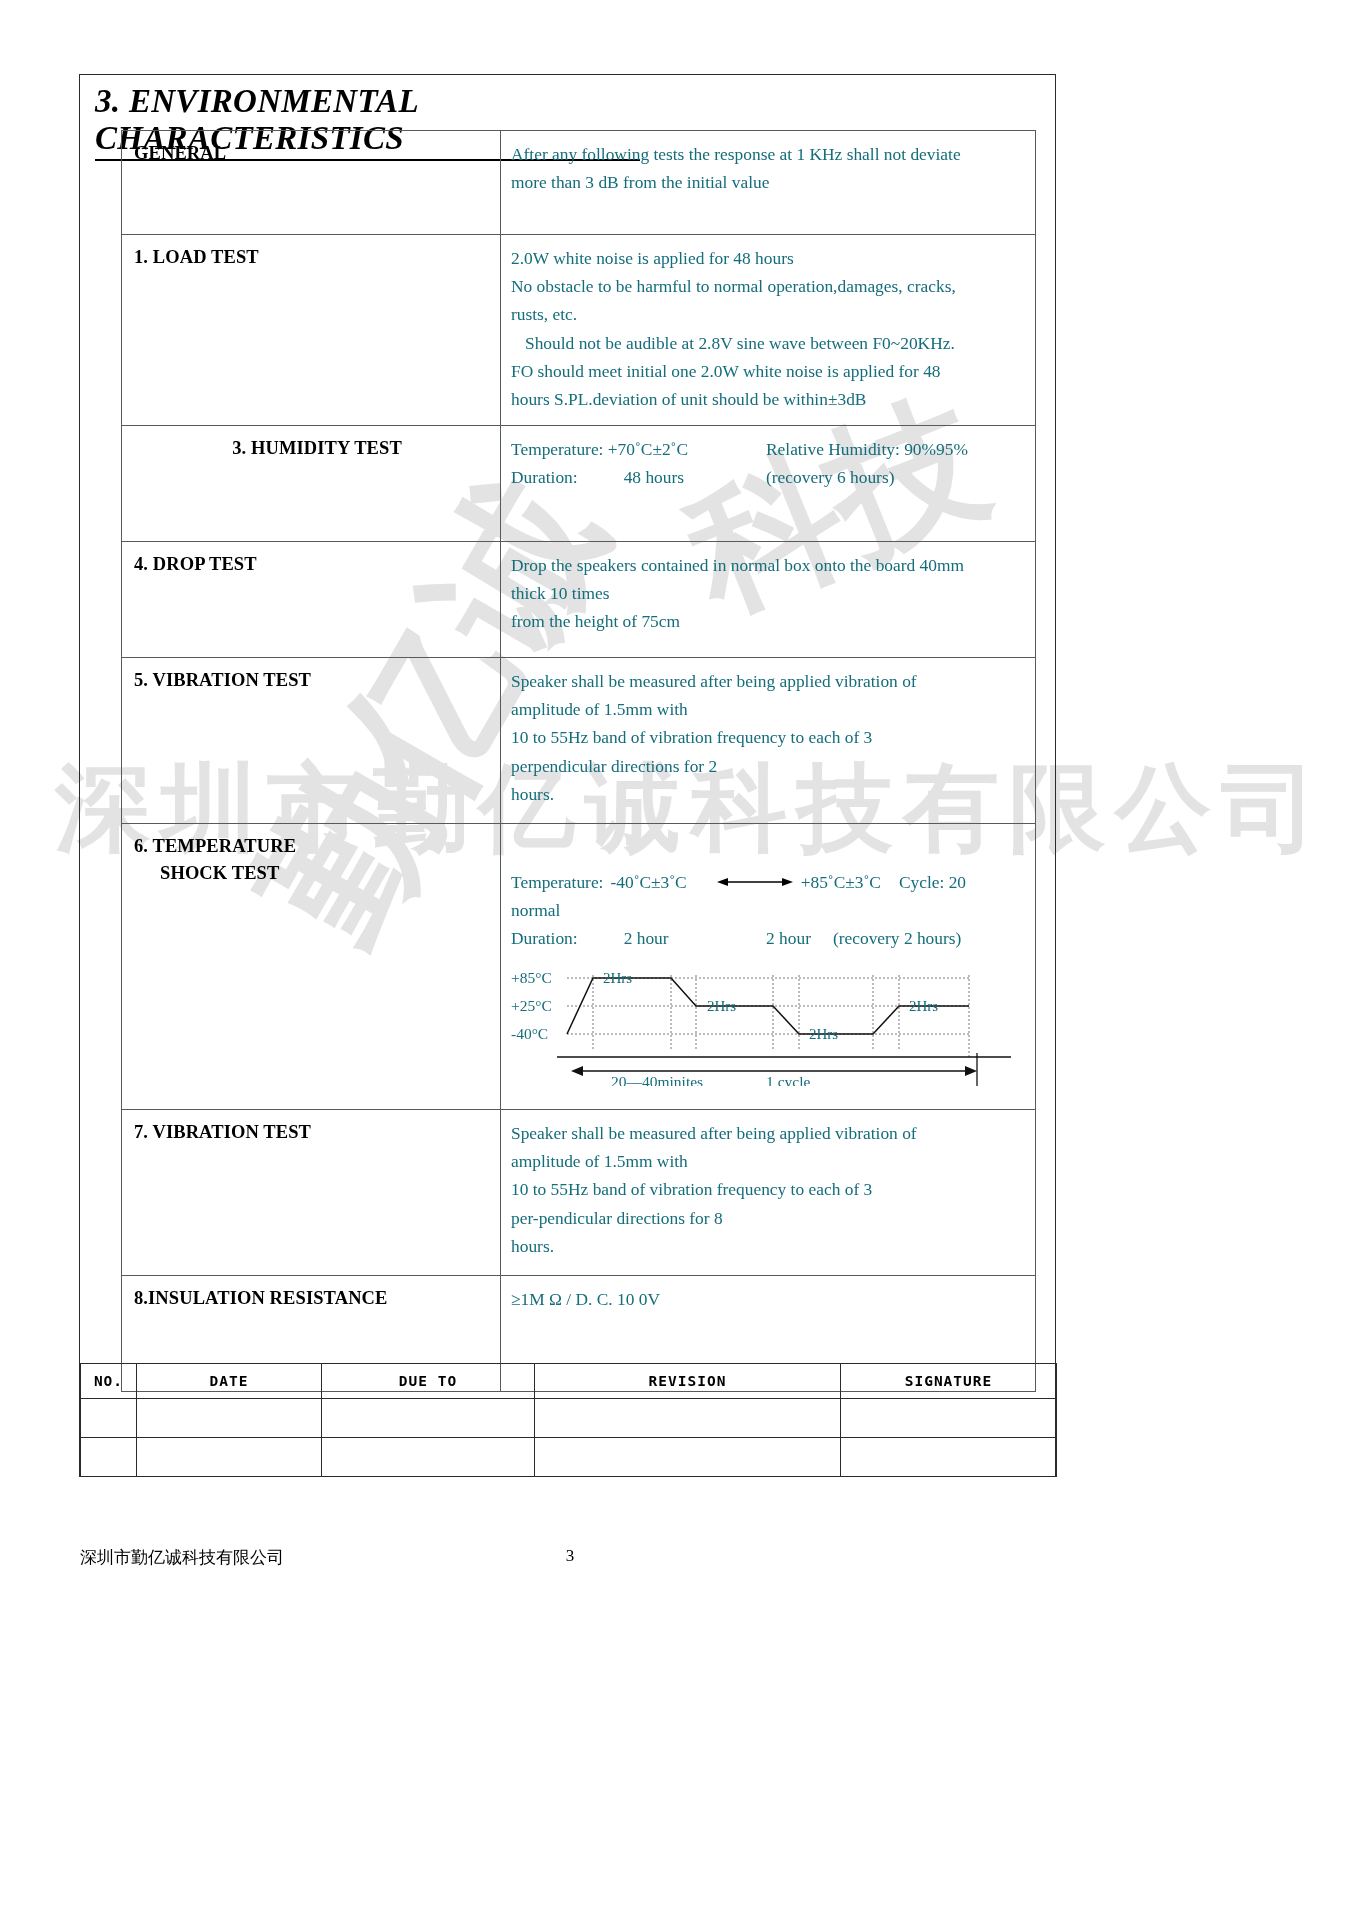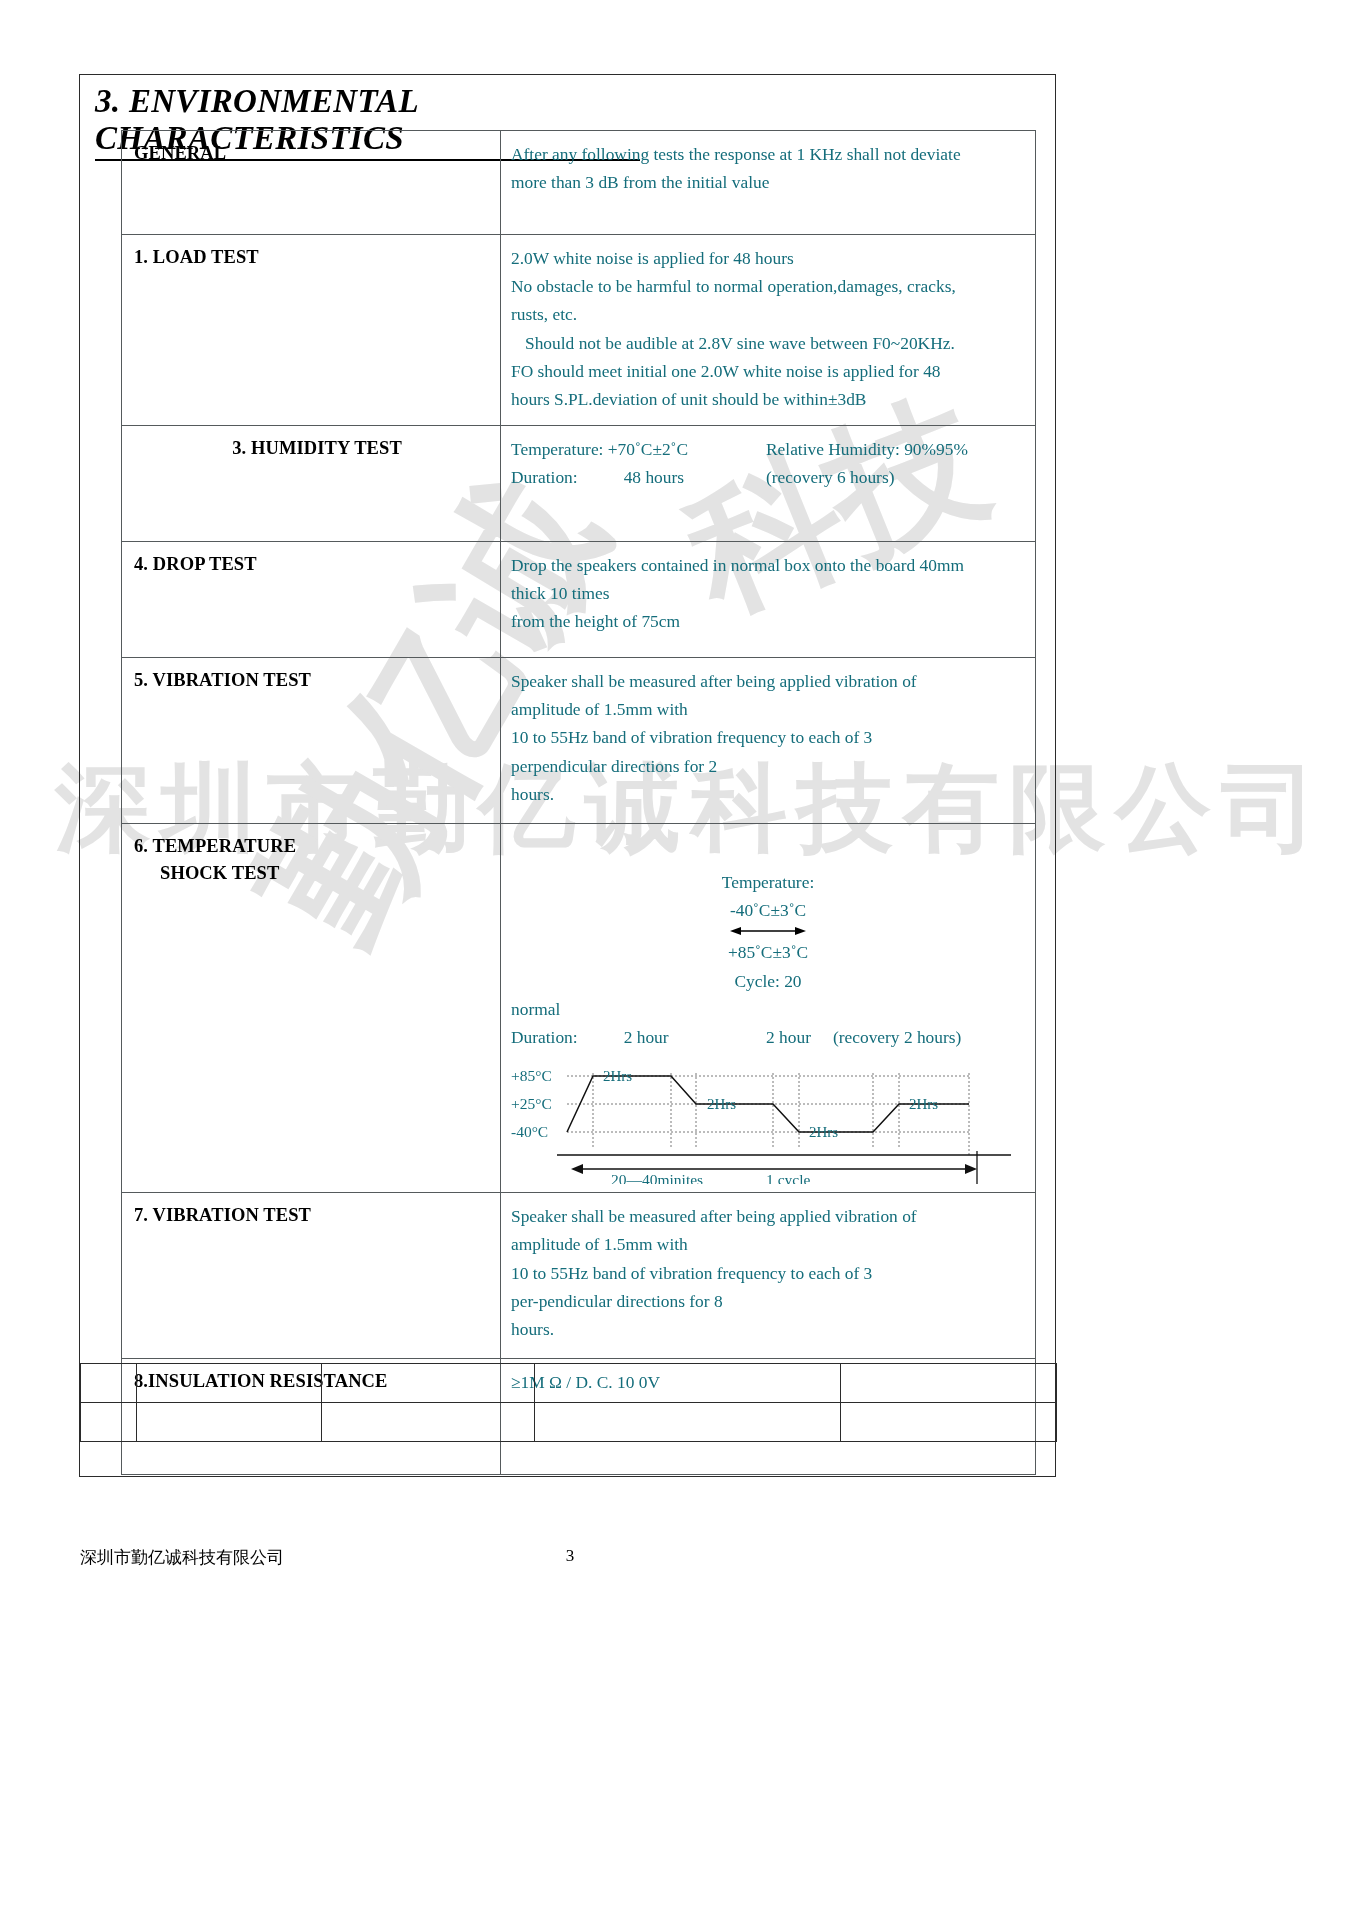--- a/index.html
+++ b/index.html
@@ -318,21 +318,21 @@
       <tr>
         <td>
           <div class="label-cell" style="height:270px;">
             <span>6. TEMPERATURE</span>
             <span class="indent2">SHOCK TEST</span>
           </div>
         </td>
         <td>
           <div class="value-cell" style="padding-top:44px;">
 
-            <div style="display:flex;align-items:center;flex-direction:column;">
+            <div style="display:flex;align-items:center;">
               <span>Temperature:</span>
               <span style="display:inline-block;width:7px;"></span>
               <span>-40˚C±3˚C</span>
               <span style="display:inline-block;width:30px;"></span>
               <svg width="76" height="14">
                 <line x1="8" y1="7" x2="68" y2="7" stroke="#000" stroke-width="1.6"></line>
                 <polygon points="0,7 11,3 11,11" fill="#000"></polygon>
                 <polygon points="76,7 65,3 65,11" fill="#000"></polygon>
               </svg>
               <span style="display:inline-block;width:8px;"></span>
@@ -424,20 +424,27 @@
 
   <table class="rev-table">
     <colgroup>
       <col class="rc1">
         <col class="rc2">
         <col class="rc3">
         <col class="rc4">
         <col class="rc5">
     </colgroup>
     <tbody>
+      <tr class="rev-head">
+        <td>NO.</td>
+        <td>DATE</td>
+        <td>DUE TO</td>
+        <td>REVISION</td>
+        <td>SIGNATURE</td>
+      </tr>
       <tr class="rev-body">
         <td></td>
         <td></td>
         <td></td>
         <td></td>
         <td></td>
       </tr>
       <tr class="rev-body">
         <td></td>
         <td></td>

